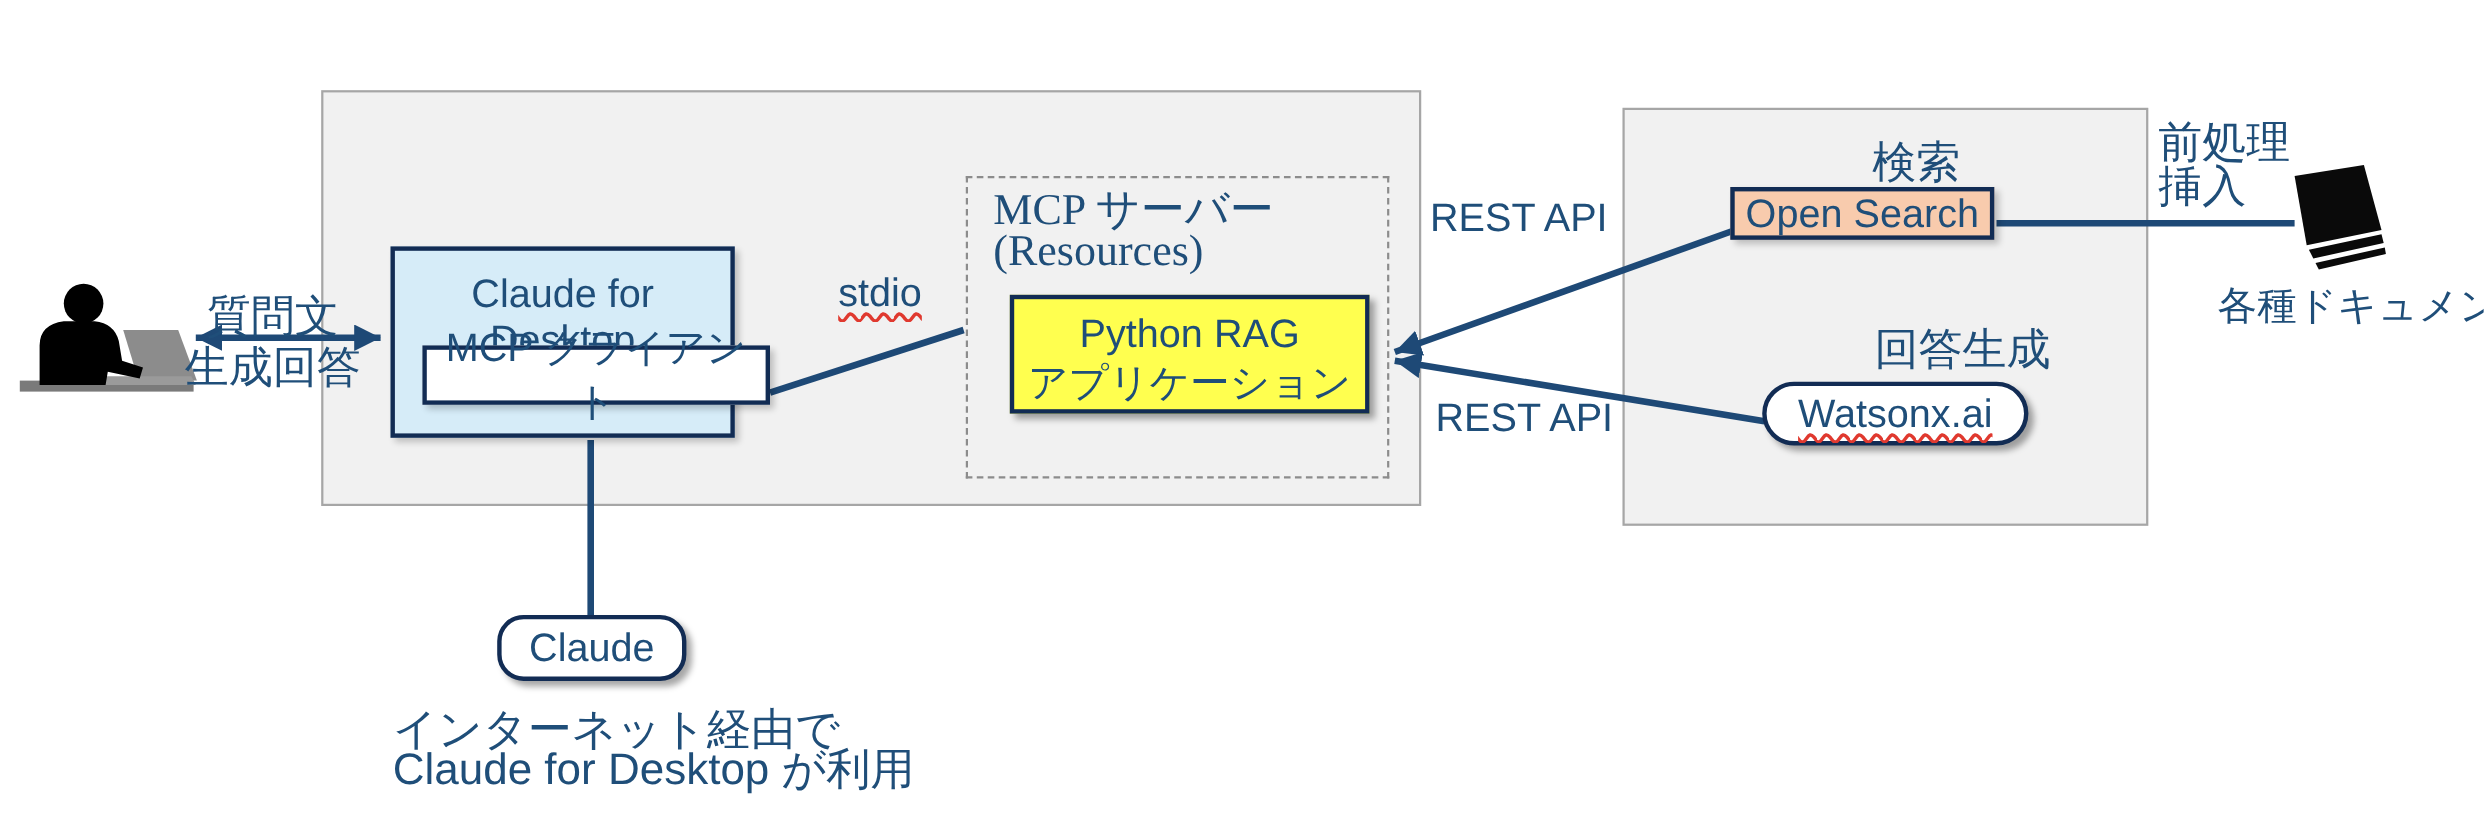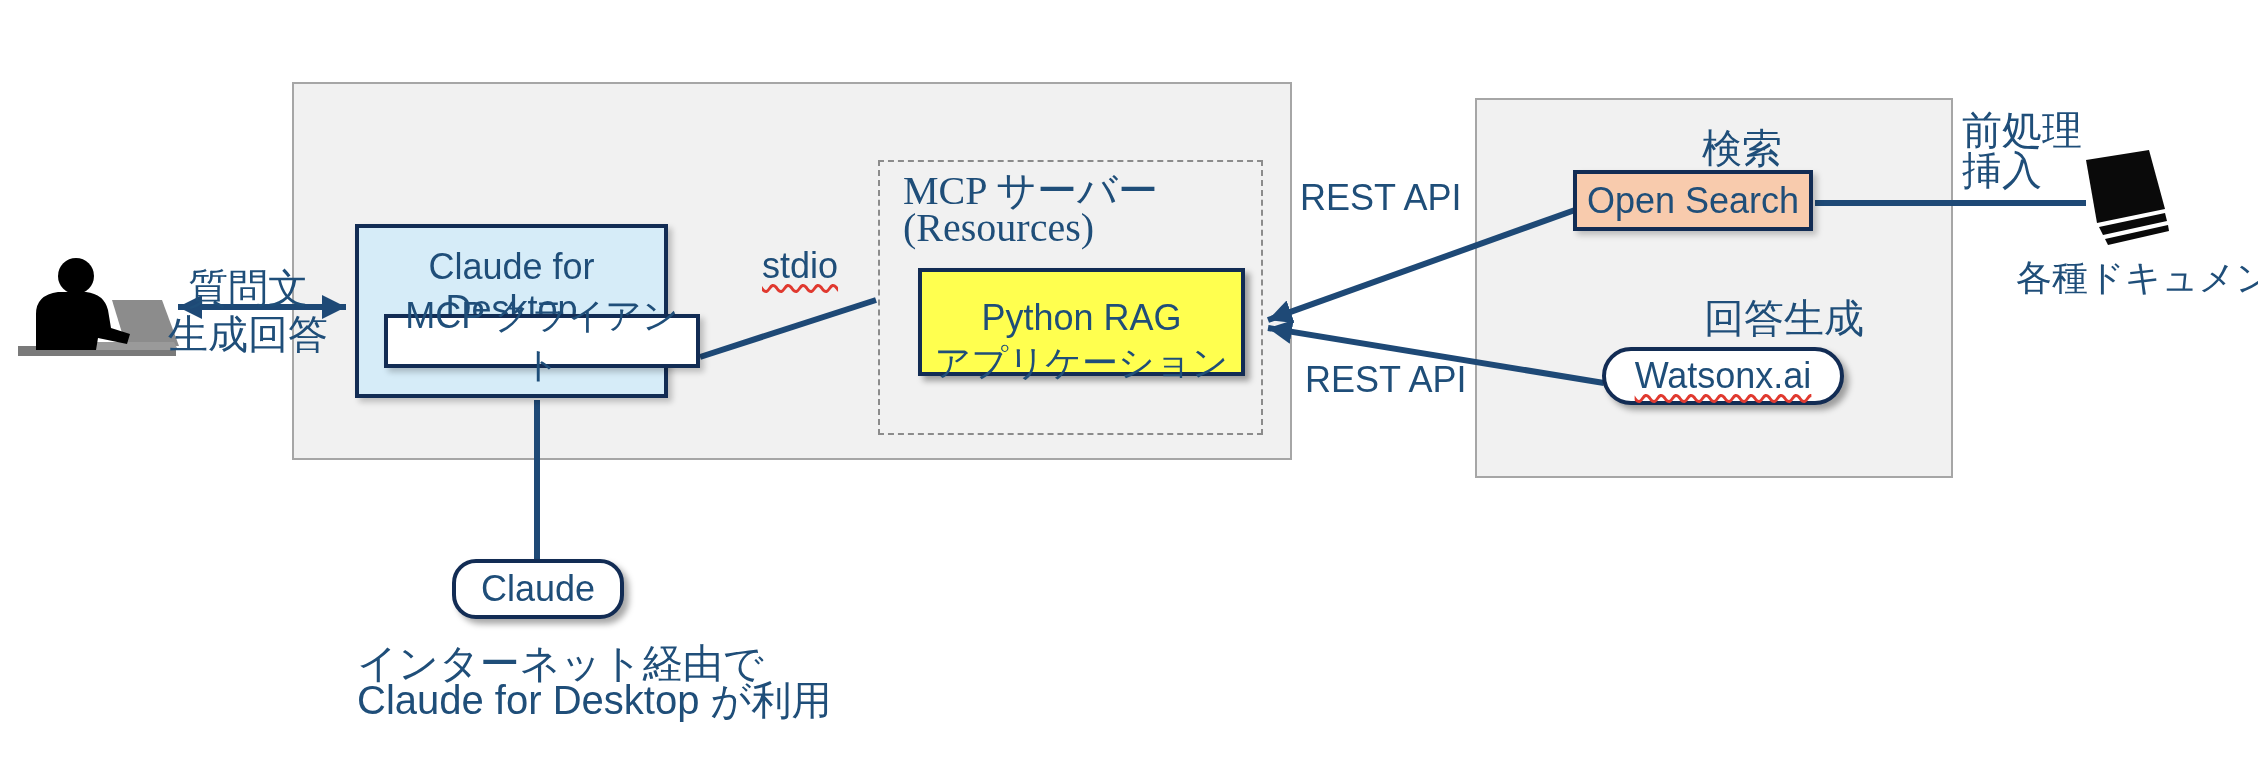--- a/index.html
+++ b/index.html
@@ -95,34 +95,34 @@
     <span class="squiggle">stdio</span>
   </div>
 
   <div class="dashed-box" style="left:878px;top:160px;width:385px;height:275px;"></div>
   <div class="lbl f34" style="left:903px;top:172px;line-height:37px;font-family:Liberation Serif, serif;">
     <div>MCP サーバー</div>
     <div>(Resources)</div>
   </div>
 
   <div class="shape shadow" style="left:918px;top:268px;width:327px;height:108px;background:var(--yellow);z-index:10;">
-    <div class="f36" style="margin-top:23px;line-height:45px;">
+    <div class="f36" style="margin-top:8px;line-height:45px;">
       <div>Python RAG</div>
       <div>アプリケーション</div>
     </div>
   </div>
 
   <div class="lbl f36" style="left:1300px;top:178px;">REST API</div>
   <div class="lbl f36" style="left:1305px;top:360px;">REST API</div>
 
   <div class="container" style="left:1475px;top:98px;width:478px;height:380px;"></div>
   <div class="container-title" style="left:1496px;top:106px;">IBM Cloud</div>
   <div class="lbl f34" style="left:1702px;top:126px;">検索</div>
 
-  <div class="shape soft-shadow center-text" style="left:1573px;top:170px;width:240px;height:61px;background:var(--orange);">
+  <div class="shape soft-shadow center-text" style="left:1573px;top:170px;width:240px;height:48px;background:var(--orange);">
     <span class="f36">Open Search</span>
   </div>
 
   <div class="lbl f34" style="left:1704px;top:296px;">回答生成</div>
   <div class="shape shadow rounded center-text" style="left:1602px;top:347px;width:242px;height:58px;">
     <span class="f36 squiggle">Watsonx.ai</span>
   </div>
 
   <div class="lbl f34" style="left:1962px;top:110px;line-height:40px;">
     <div>前処理</div>

